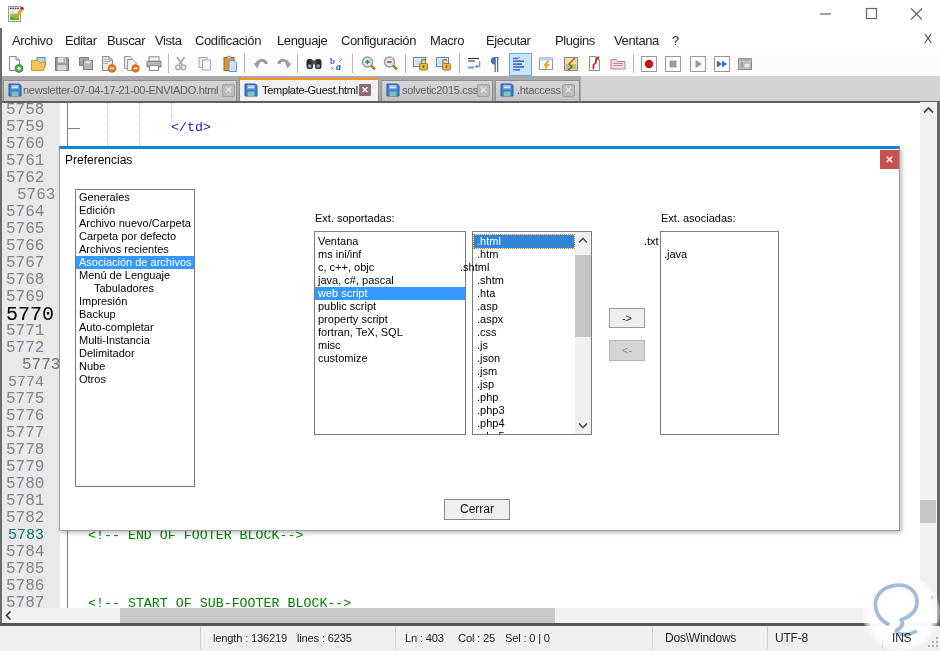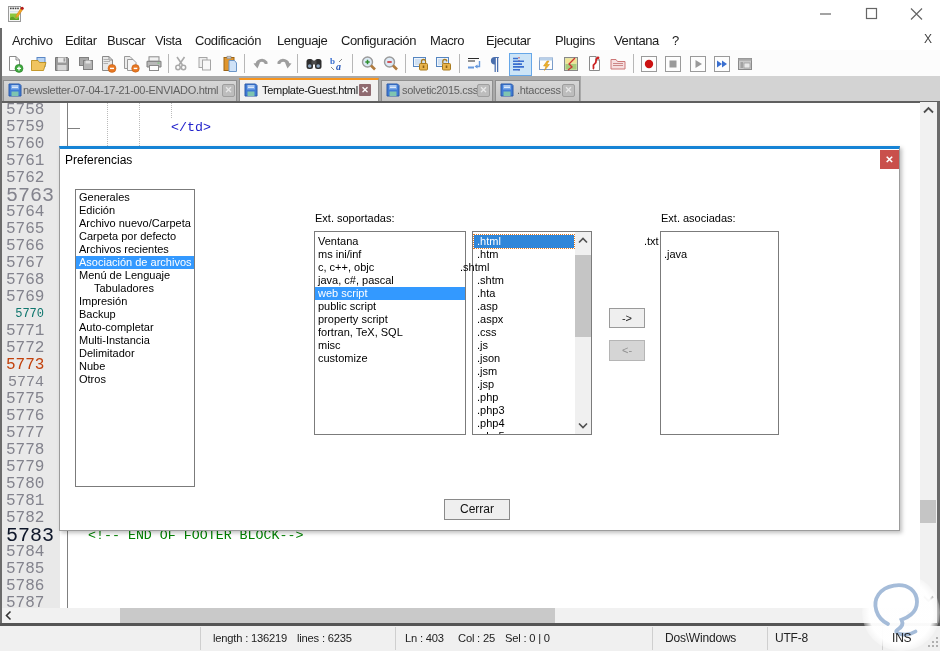--- a/index.html
+++ b/index.html
@@ -252,53 +252,54 @@
 <div class="a" style="left:359px;top:84px;width:12px;height:12px;border-radius:1px;background:#8f6a70;color:#fff;font-size:9px;font-weight:bold;text-align:center;line-height:12px">✕</div>
 <div class="a" style="left:477px;top:84px;width:11px;height:11px;border:1px solid #9e9e9e;border-radius:2px;background:#bdbdbd;color:#e8e8e8;font-size:9px;font-weight:bold;text-align:center;line-height:11px">✕</div>
 <div class="a" style="left:562px;top:84px;width:11px;height:11px;border:1px solid #9e9e9e;border-radius:2px;background:#bdbdbd;color:#e8e8e8;font-size:9px;font-weight:bold;text-align:center;line-height:11px">✕</div>
 <div class="a" style="left:0;top:103px;width:940px;height:520px;background:#ffffff"></div>
 <div class="a" style="left:2px;top:103px;width:58px;height:520px;background:#e9e9e9"></div>
 <div class="a mono" style="left:6px;top:102px;width:38px;height:17px;line-height:17px;font-size:16px;color:#83838d;text-align:right">5758</div>
 <div class="a mono" style="left:6px;top:119px;width:38px;height:17px;line-height:17px;font-size:16px;color:#83838d;text-align:right">5759</div>
 <div class="a mono" style="left:6px;top:136px;width:38px;height:17px;line-height:17px;font-size:16px;color:#83838d;text-align:right">5760</div>
 <div class="a mono" style="left:6px;top:153px;width:38px;height:17px;line-height:17px;font-size:16px;color:#83838d;text-align:right">5761</div>
 <div class="a mono" style="left:6px;top:170px;width:38px;height:17px;line-height:17px;font-size:16px;color:#83838d;text-align:right">5762</div>
-<div class="a mono" style="left:6px;top:187px;width:38px;height:17px;line-height:17px;font-size:20px;color:#83838d;text-align:left">5763</div>
+<div class="a mono" style="left:17px;top:187px;width:38px;height:17px;line-height:17px;font-size:16px;color:#83838d;text-align:left">5763</div>
 <div class="a mono" style="left:6px;top:204px;width:38px;height:17px;line-height:17px;font-size:16px;color:#83838d;text-align:left">5764</div>
 <div class="a mono" style="left:6px;top:221px;width:38px;height:17px;line-height:17px;font-size:16px;color:#83838d;text-align:right">5765</div>
 <div class="a mono" style="left:6px;top:238px;width:38px;height:17px;line-height:17px;font-size:16px;color:#83838d;text-align:right">5766</div>
 <div class="a mono" style="left:6px;top:255px;width:38px;height:17px;line-height:17px;font-size:16px;color:#83838d;text-align:right">5767</div>
 <div class="a mono" style="left:6px;top:272px;width:38px;height:17px;line-height:17px;font-size:16px;color:#83838d;text-align:right">5768</div>
 <div class="a mono" style="left:6px;top:289px;width:38px;height:17px;line-height:17px;font-size:16px;color:#83838d;text-align:right">5769</div>
-<div class="a mono" style="left:6px;top:306px;width:38px;height:17px;line-height:17px;font-size:12px;color:#0f766e;text-align:right">5770</div>
+<div class="a mono" style="left:6px;top:306px;width:38px;height:17px;line-height:17px;font-size:20px;color:#000000;text-align:right">5770</div>
 <div class="a mono" style="left:6px;top:323px;width:38px;height:17px;line-height:17px;font-size:16px;color:#83838d;text-align:right">5771</div>
 <div class="a mono" style="left:6px;top:340px;width:38px;height:17px;line-height:17px;font-size:16px;color:#83838d;text-align:right">5772</div>
-<div class="a mono" style="left:6px;top:357px;width:38px;height:17px;line-height:17px;font-size:16px;color:#c2410c;text-align:center">5773</div>
+<div class="a mono" style="left:22px;top:357px;width:38px;height:17px;line-height:17px;font-size:16px;color:#737373;text-align:center">5773</div>
 <div class="a mono" style="left:6px;top:374px;width:38px;height:17px;line-height:17px;font-size:15px;color:#83838d;text-align:right">5774</div>
 <div class="a mono" style="left:6px;top:391px;width:38px;height:17px;line-height:17px;font-size:16px;color:#83838d;text-align:right">5775</div>
 <div class="a mono" style="left:6px;top:408px;width:38px;height:17px;line-height:17px;font-size:16px;color:#83838d;text-align:right">5776</div>
 <div class="a mono" style="left:6px;top:425px;width:38px;height:17px;line-height:17px;font-size:16px;color:#83838d;text-align:right">5777</div>
 <div class="a mono" style="left:6px;top:442px;width:38px;height:17px;line-height:17px;font-size:16px;color:#83838d;text-align:right">5778</div>
 <div class="a mono" style="left:6px;top:459px;width:38px;height:17px;line-height:17px;font-size:16px;color:#83838d;text-align:right">5779</div>
 <div class="a mono" style="left:6px;top:476px;width:38px;height:17px;line-height:17px;font-size:16px;color:#83838d;text-align:right">5780</div>
 <div class="a mono" style="left:6px;top:493px;width:38px;height:17px;line-height:17px;font-size:16px;color:#83838d;text-align:right">5781</div>
 <div class="a mono" style="left:6px;top:510px;width:38px;height:17px;line-height:17px;font-size:16px;color:#83838d;text-align:right">5782</div>
-<div class="a mono" style="left:6px;top:527px;width:38px;height:17px;line-height:17px;font-size:20px;color:#0f172a;">5783</div>
+<div class="a mono" style="left:6px;top:527px;width:38px;height:17px;line-height:17px;font-size:15px;color:#0f766e;text-align:right">5783</div>
 <div class="a mono" style="left:6px;top:544px;width:38px;height:17px;line-height:17px;font-size:16px;color:#83838d;text-align:right">5784</div>
 <div class="a mono" style="left:6px;top:561px;width:38px;height:17px;line-height:17px;font-size:16px;color:#83838d;text-align:right">5785</div>
 <div class="a mono" style="left:6px;top:578px;width:38px;height:17px;line-height:17px;font-size:16px;color:#83838d;text-align:right">5786</div>
 <div class="a mono" style="left:6px;top:595px;width:38px;height:17px;line-height:17px;font-size:16px;color:#83838d;text-align:right">5787</div>
 <div class="a" style="left:67px;top:103px;width:1px;height:44px;background:#808080"></div>
 <div class="a" style="left:67px;top:128px;width:13px;height:1px;background:#808080"></div>
 <div class="a" style="left:67px;top:531px;width:1px;height:77px;background:#808080"></div>
 <div class="a" style="left:107px;top:103px;width:1px;height:44px;background:repeating-linear-gradient(#bbb 0 1px,transparent 1px 2px)"></div>
 <div class="a" style="left:139px;top:103px;width:1px;height:44px;background:repeating-linear-gradient(#bbb 0 1px,transparent 1px 2px)"></div>
 <div class="a" style="left:171px;top:103px;width:1px;height:16px;background:repeating-linear-gradient(#bbb 0 1px,transparent 1px 2px)"></div>
 <div class="a mono" style="left:171px;top:119px;height:17px;line-height:17px;font-size:13.3px;color:#2222cc">&lt;/td&gt;</div>
 <div class="a mono" style="left:88px;top:527px;height:17px;line-height:17px;font-size:13.3px;color:#008000">&lt;!-- END OF FOOTER BLOCK--&gt;</div>
+<div class="a mono" style="left:88px;top:595px;height:17px;line-height:17px;font-size:13.3px;color:#008000">&lt;!-- START OF SUB-FOOTER BLOCK--&gt;</div>
 <div class="a" style="left:920px;top:102px;width:17px;height:521px;background:#f1f1f1"></div>
 <svg class="a" style="left:920px;top:102px" width="17" height="17" viewBox="0 0 17 17">
       <path d="M4 10.5 L8.5 6 L13 10.5" fill="none" stroke="#4d4d4d" stroke-width="1.8"></path>
     </svg>
 <div class="a" style="left:920px;top:500px;width:16px;height:23px;background:#c5c5c5"></div>
 <svg class="a" style="left:920px;top:590px" width="17" height="17" viewBox="0 0 17 17">
       <path d="M4 6.5 L8.5 11 L13 6.5" fill="none" stroke="#4d4d4d" stroke-width="1.8"></path>
     </svg>
 <div class="a" style="left:0;top:608px;width:920px;height:15px;background:#f1f1f1"></div>
 <svg class="a" style="left:1px;top:608px" width="16" height="15" viewBox="0 0 16 15">

